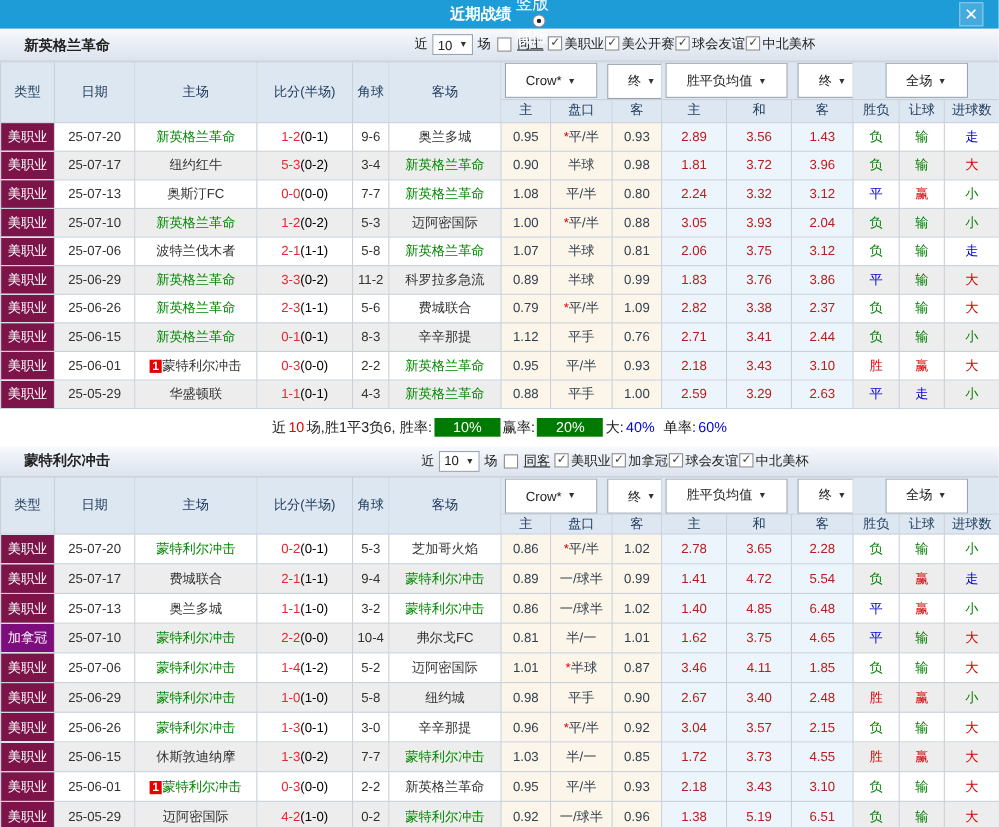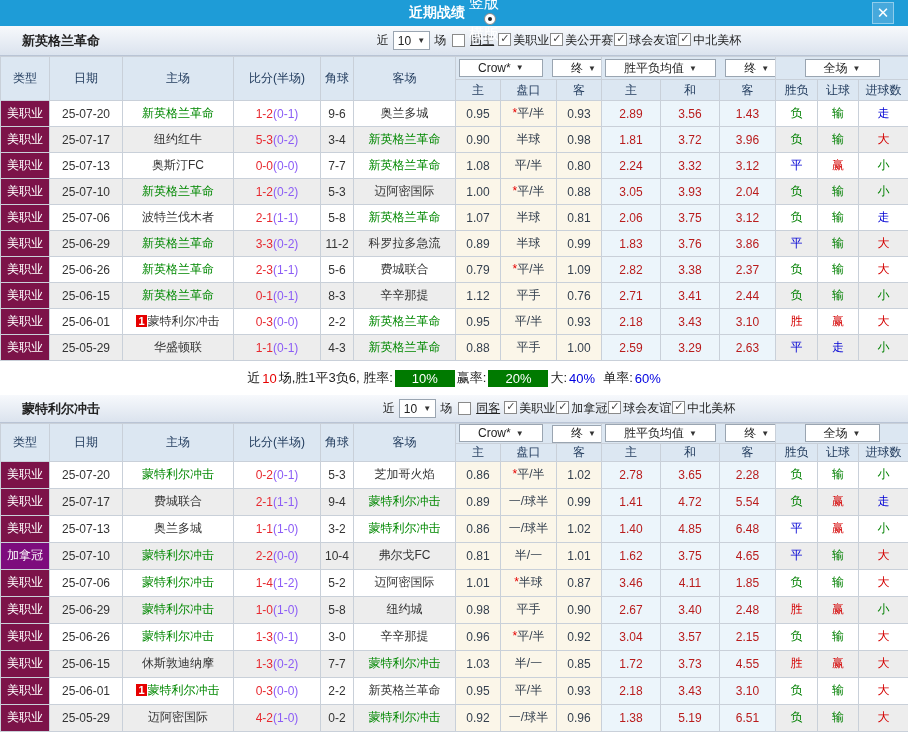--- a/index.html
+++ b/index.html
@@ -25,33 +25,33 @@
   .cb { width:13px; height:13px; background:#fff; border:1px solid #8a8a8a; display:inline-block; margin:0 2px 0 6px; position:relative; vertical-align:-2px; }
   .cb.checked::after { content:"✓"; position:absolute; left:1px; top:-2px; font-size:11px; font-weight:bold; color:#444; }
 
   
   table { width:908px; border-collapse:collapse; table-layout:fixed; font-size:12px; }
   th, td { border:1px solid #c9d0d9; text-align:center; overflow:hidden; white-space:nowrap; }
   thead th { background:#dce7f2; color:#223c5e; font-weight:normal; }
   .t1 thead tr.r1 th { height:23px; } .t1 thead tr.r2 th { height:21px; }
   .t2 thead tr.r1 th { height:19px; } .t2 thead tr.r2 th { height:17px; }
   .t1 tbody td { height:26px; } .t2 tbody td { height:27px; }
-  .dd { background:#fff; border:1px solid #9aa5b1; height:18px; padding:0 18px; display:inline-flex; align-items:center; font-size:12px; margin:0 3px; cursor:pointer; color:#222; }
+  .dd { background:#fff; border:1px solid #9aa5b1; height:32px; padding:0 18px; display:inline-flex; align-items:center; font-size:12px; margin:0 3px; cursor:pointer; color:#222; }
   .dd .arr { font-size:8px; margin-left:5px; color:#333; }
   tbody tr:nth-child(even) td.plain { background:#ededed; }
   tbody tr:nth-child(odd)  td.plain { background:#fff; }
   td.type { background:#7c1349; color:#fff; }
   td.type.type-alt { background:#7d0c7d; }
   td.hcap { background:#fbf6e9; color:#333f4e; }
   td.wdl  { background:#ecf5fb; color:#b91c1c; }
   td.plain { color:#333; }
   .team.hl { color:#008800; }
   .badge { background:#e60000; color:#fff; font-weight:bold; padding:0 2px; margin-right:1px; font-size:11px; }
   .score-ft { color:#e7282e; }
-  .score-ht { color:#8b5cf6; }
+  .score-ht { color:#000000; }
   .star { color:#e60000; }
 
   
   .summary { height:34px; display:flex; align-items:center; justify-content:center; font-size:13px; color:#222; background:#fff; }
   .summary span { margin:0 1px; }
   .sum-red { color:#e60000; }
   .sum-blue { color:#0000e0; }
   .pill { background:#007a00; color:#fff; padding:1px 17px; margin:0 4px; }
 </style>
 </head>

